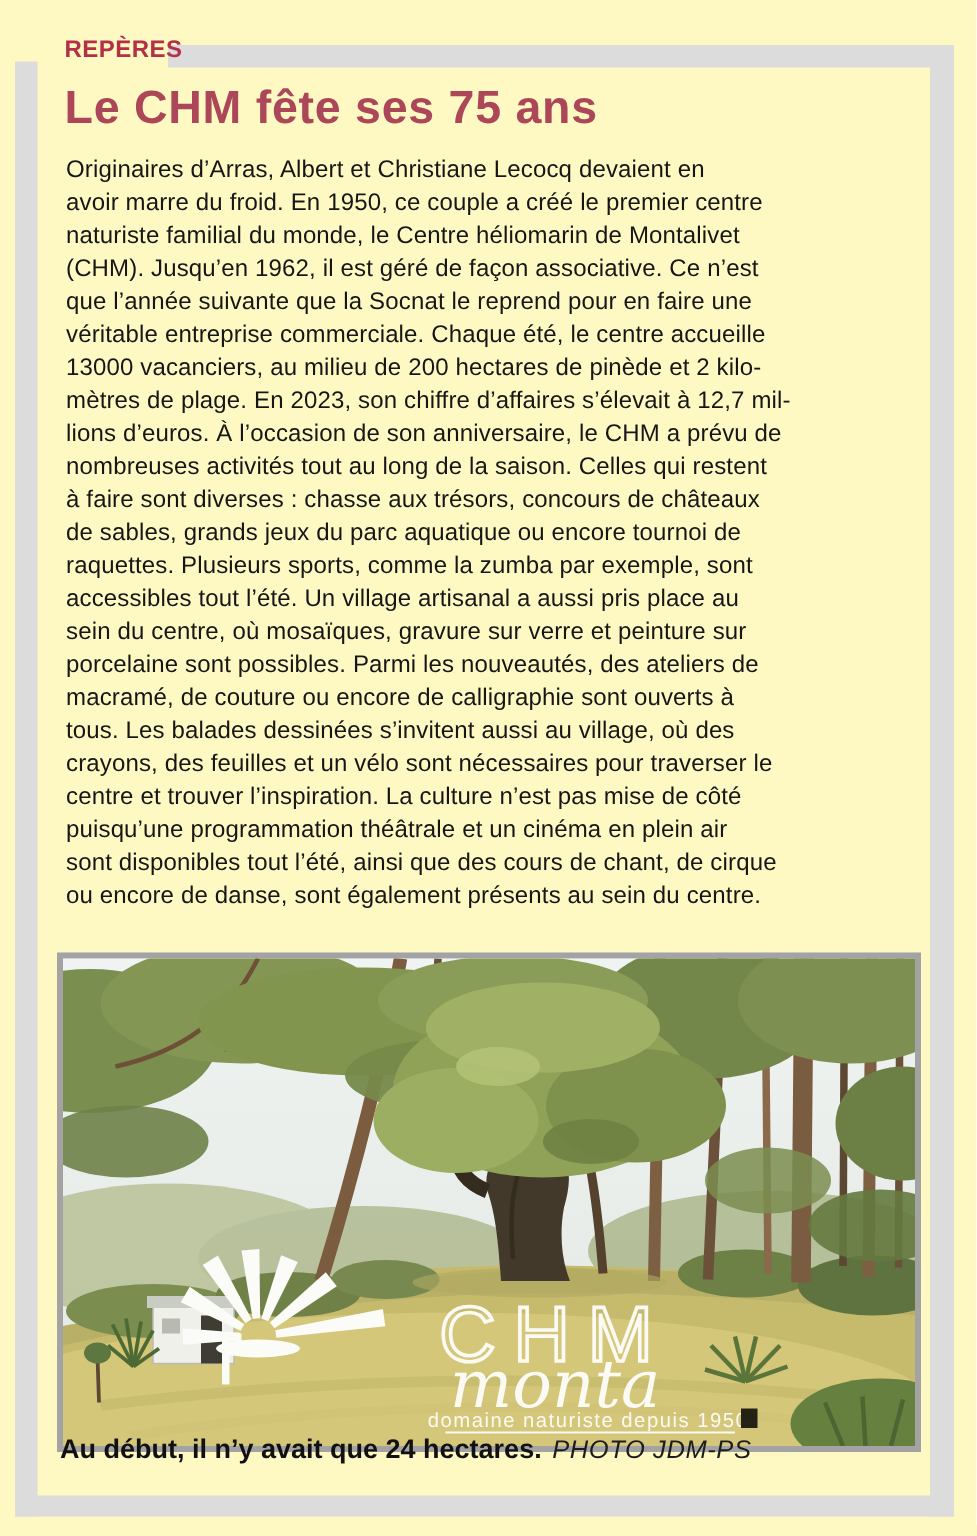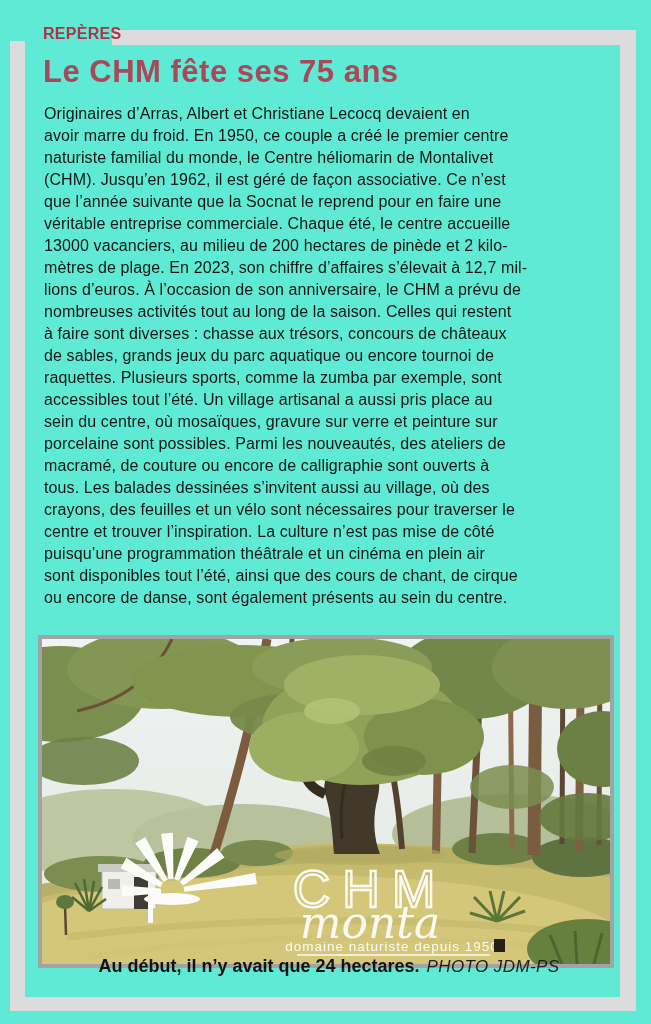--- a/index.html
+++ b/index.html
@@ -1,37 +1,37 @@
 <!DOCTYPE html>
 <html><head>
 <meta charset="utf-8">
 <style>
   html,body{margin:0;padding:0;background:#ffffff;}
-  .page{position:relative;width:651px;height:1024px;background:#5eead4;overflow:hidden;
+  .page{position:relative;width:651px;height:1024px;background:#fef9c3;overflow:hidden;
         font-family:"Liberation Sans",sans-serif;}
   
   .frame{position:absolute;background:#dcdcdc;}
   .frame-top{left:112px;top:30px;width:524px;height:15px;}
   .frame-right{left:620px;top:30px;width:16px;height:981px;}
   .frame-left{left:10px;top:41px;width:15px;height:970px;}
   .frame-bottom{left:10px;top:997px;width:626px;height:14px;}
   
   .kicker{position:absolute;left:43px;top:25px;font-size:16px;font-weight:bold;
           color:#b23148;letter-spacing:.3px;}
   .title{position:absolute;left:39px;top:50px;margin:4px;font-size:31px;font-weight:600;
          color:#ab4758;letter-spacing:.5px;}
   
   .body-text{position:absolute;left:44px;top:103px;width:578px;font-size:16px;
              line-height:22px;color:#161616;white-space:pre-line;letter-spacing:.1px;}
   
   .photo{position:absolute;left:38px;top:635px;width:568px;height:325px;margin:0;
          border:4px solid #a3a3a3;background:#e8ece9;}
   .photo svg{display:block;}
   
-  .caption{position:absolute;left:40px;top:956px;width:578px;font-size:18px;color:#111;text-align:center;}
+  .caption{position:absolute;left:40px;top:956px;width:578px;font-size:18px;color:#111;}
   .caption-text{font-weight:bold;}
   .caption-credit{font-style:italic;font-weight:normal;font-size:17px;margin-left:7px;
                   letter-spacing:.4px;color:#1c1c1c;}
   .wm-brand{font-family:"Liberation Sans",sans-serif;}
   .wm-script{font-family:"DejaVu Serif",serif;font-style:italic;}
   .wm-tagline{font-family:"Liberation Sans",sans-serif;}
 </style>
 </head>
 <body>
 

